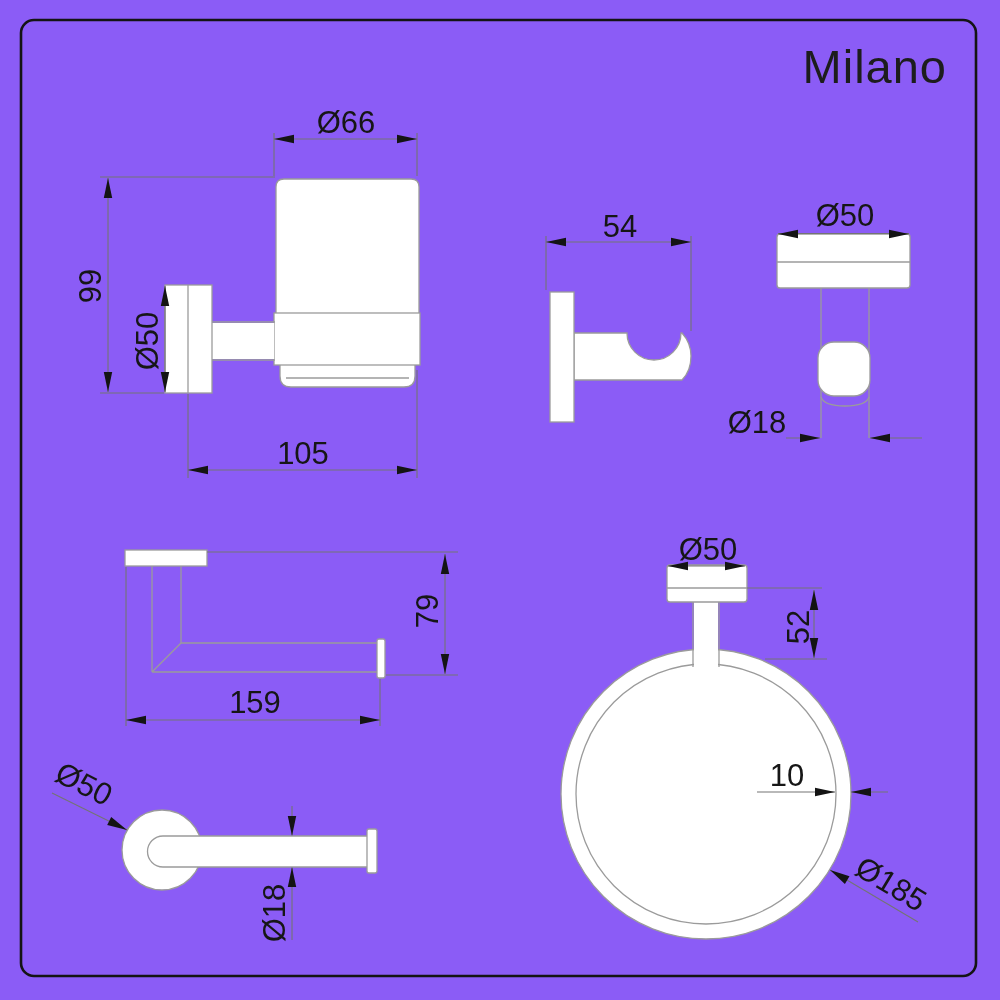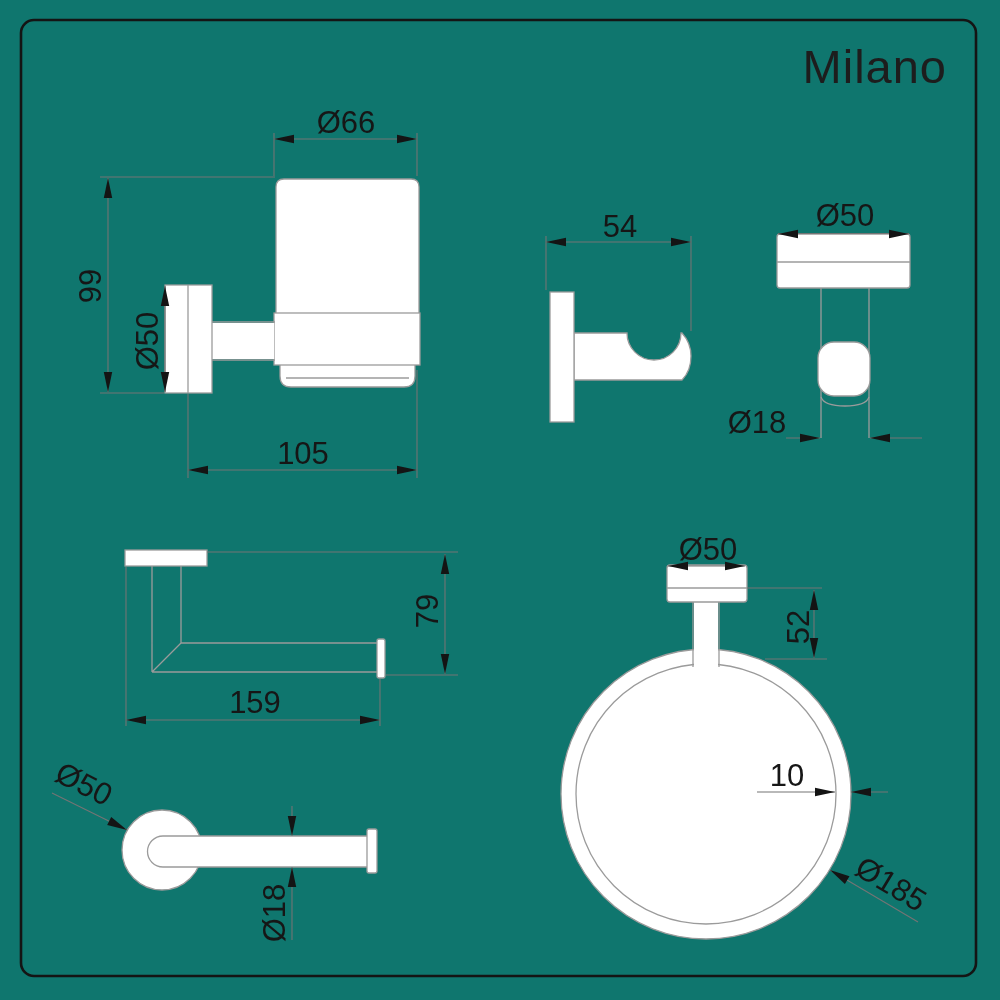--- a/index.html
+++ b/index.html
@@ -1,16 +1,16 @@
 <!DOCTYPE html>
 <html><head>
 <meta charset="utf-8">
 <style>
   html,body{margin:0;padding:0;background:#ffffff;}
-  .sheet{position:relative;width:1000px;height:1000px;background:#0f766e;overflow:hidden;}
+  .sheet{position:relative;width:1000px;height:1000px;background:#8b5cf6;overflow:hidden;}
   svg{position:absolute;left:0;top:0;}
   text{font-family:"Liberation Sans","DejaVu Sans",sans-serif;fill:#161616;}
   .dim-label{font-size:31px;}
   .brand{font-size:47px;font-weight:300;letter-spacing:1px;fill:#1d1d1d;}
   .part{fill:#ffffff;stroke:#9b9b9b;stroke-width:1.3;}
   .partline{fill:none;stroke:#9b9b9b;stroke-width:1.3;}
   .dimline{fill:none;stroke:#747474;stroke-width:1.1;}
   .arrow{fill:#141414;stroke:none;}
   .frame{fill:none;stroke:#141414;stroke-width:2.6;}
 </style>

